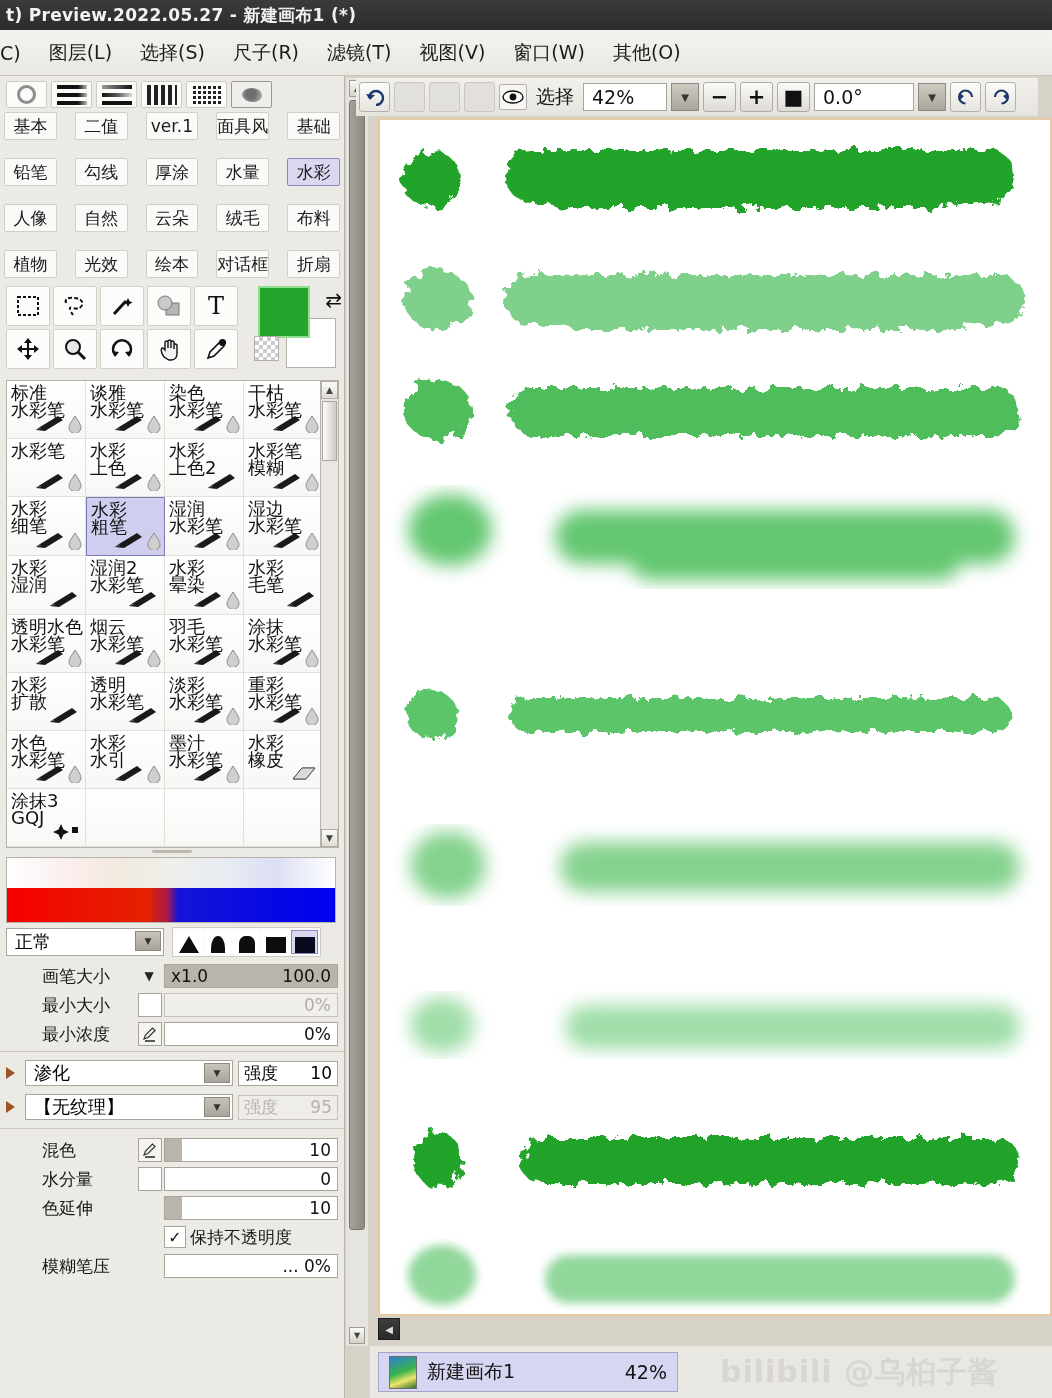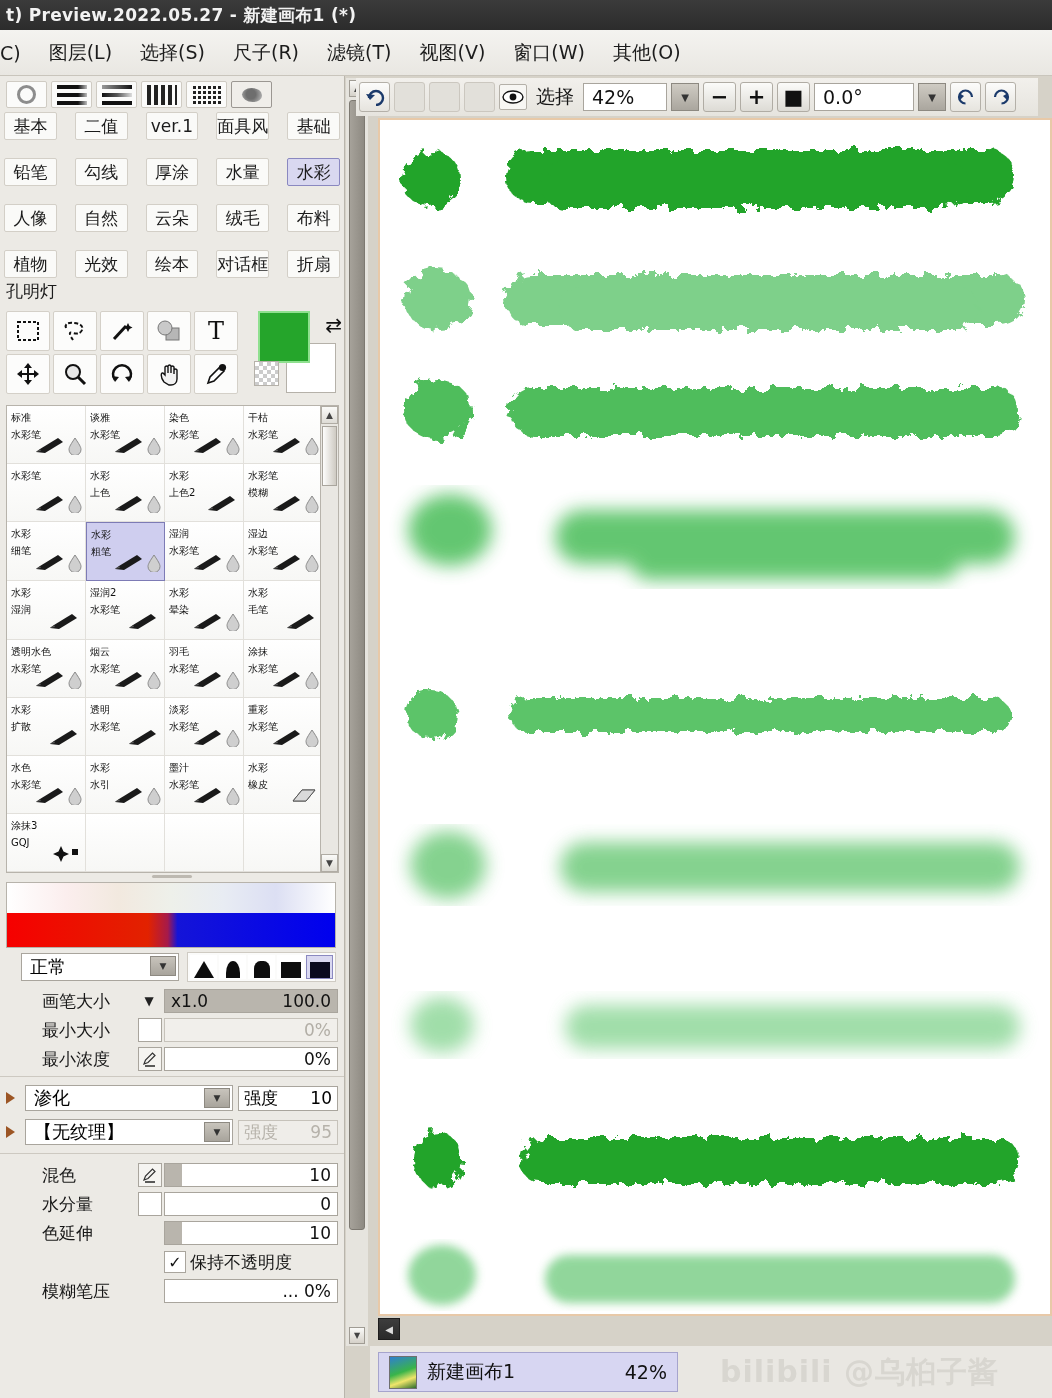--- a/index.html
+++ b/index.html
@@ -94,21 +94,21 @@
   
   .brushgrid-wrap { position: relative; margin: 4px 6px 0 6px; }
   .brushgrid {
     display: grid; grid-template-columns: repeat(4, 1fr);
     background: #ffffff; border: 1px solid #b7b3ab;
     width: 318px; height: 468px; overflow: hidden;
   }
   .brush {
     border-right: 1px solid #e2e0db; border-bottom: 1px solid #e2e0db;
     position: relative; padding: 3px 2px 20px 4px;
-    font-size: 10px; line-height: 17px; color: #111; overflow: hidden;
+    font-size: 18px; line-height: 17px; color: #111; overflow: hidden;
     background: linear-gradient(#ffffff,#f7f7f5);
   }
   .brush.sel { background: #cfceef; border: 1px solid #7d7bb5; }
   .brush .nm { white-space: pre-line; }
   .brush .ic { position: absolute; right: 3px; bottom: 3px; }
   .scrollbar-v {
     position: absolute; right: -1px; top: 0; width: 19px; height: 468px;
     background: #e9e7e2; border: 1px solid #b7b3ab;
     display:flex; flex-direction:column; justify-content:space-between;
   }
@@ -153,21 +153,21 @@
     display:flex; align-items:center; padding-left: 8px; font-size: 18px; position:relative;
   }
   .dd-arrow { position:absolute; right:2px; top:2px; width: 26px; height: 20px;
     background: linear-gradient(#c8c4bc,#a8a49c); border:1px solid #8d8981;
     display:flex;align-items:center;justify-content:center; font-size:9px; color:#333; }
   .tri-red { width:0;height:0;border-left:9px solid #9c5524;border-top:6px solid transparent;border-bottom:6px solid transparent; margin-right:5px;}
   .boxrow { display:flex; align-items:center; gap:5px; padding: 4px 6px; }
   .mini-field { width: 100px; height: 25px; background:#fff; border:1px solid #a9a59d;
      display:flex;align-items:center; padding:0 5px; font-size:17px; justify-content:space-between;}
   .mini-field.dim { background:#efede9; color:#b6b2aa; border-color:#c6c2ba; }
-  .blendrow { display:flex; gap:8px; padding: 4px 6px 2px 21px; align-items:center; }
+  .blendrow { display:flex; gap:8px; padding: 4px 6px 2px 6px; align-items:center; }
   .blend-dd { width: 158px; height: 28px; background:#fff; border:1px solid #a9a59d;
     display:flex; align-items:center; padding-left:8px; font-size:18px; position:relative; }
   .shapes { display:flex; gap:2px; background:#fbfbfa; border:1px solid #cfcbc3; padding:2px; }
   .shape { width:27px;height:24px; background:#fff; border:1px solid transparent;
     display:flex;align-items:flex-end;justify-content:center; }
   .shape.sel { border-color:#8a88c0; background:#d9d8f0; }
   .cone { width:0;height:0;border-left:10px solid transparent;border-right:10px solid transparent;border-bottom:17px solid #0d0d0d; }
   .cone2 { width:14px;height:17px;background:#0d0d0d;border-radius:50% 50% 0 0 / 70% 70% 0 0; }
   .cone3 { width:16px;height:17px;background:#0d0d0d;border-radius:40% 40% 0 0 / 45% 45% 0 0; }
   .sq { width:20px;height:16px;background:#0d0d0d; }
@@ -299,21 +299,20 @@
       <div class="cat">云朵</div>
       <div class="cat">绒毛</div>
       <div class="cat">布料</div>
 
       <div class="cat">植物</div>
       <div class="cat">光效</div>
       <div class="cat">绘本</div>
       <div class="cat">对话框</div>
       <div class="cat">折扇</div>
     </div>
-    <div style="padding:2px 4px 0 6px;font-size:17px;color:#1b1b1b;">孔明灯</div>
 
     <div class="tools-wrap">
       <div class="tools">
         <div class="tool">
           <svg width="24" height="22">
               <rect x="2" y="2" width="20" height="18" fill="none" stroke="#111" stroke-width="2" stroke-dasharray="3,2"></rect>
             </svg>
           </div>
         <div class="tool">
           <svg width="26" height="22">

